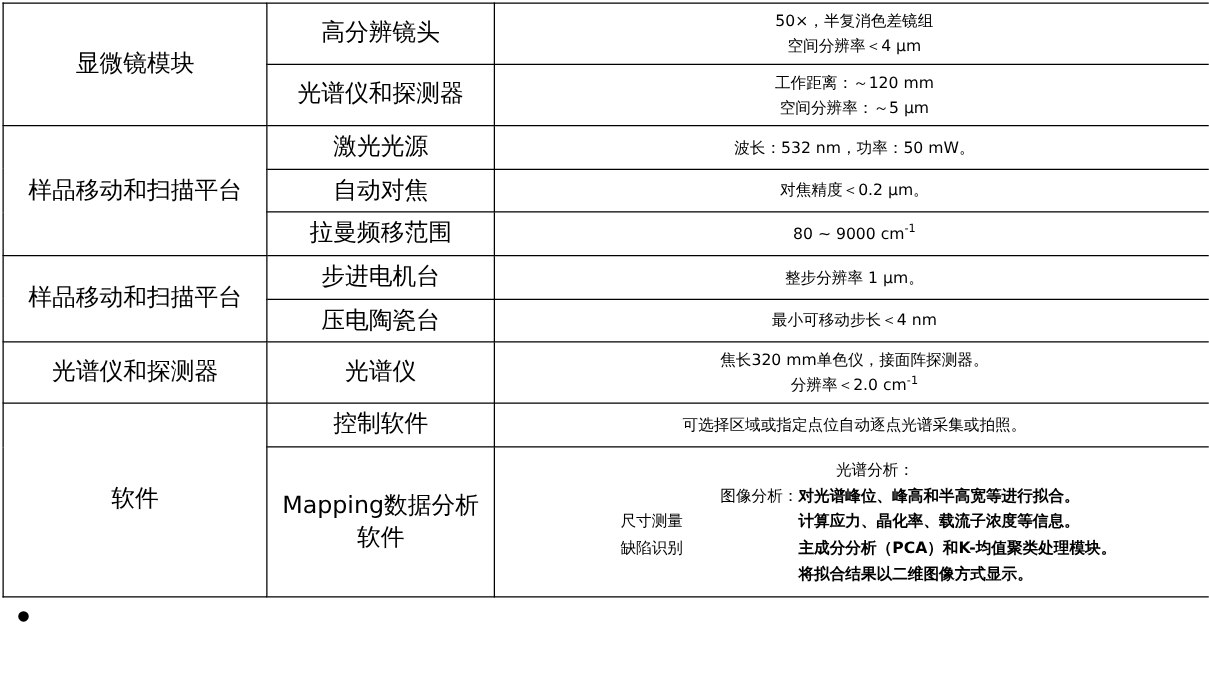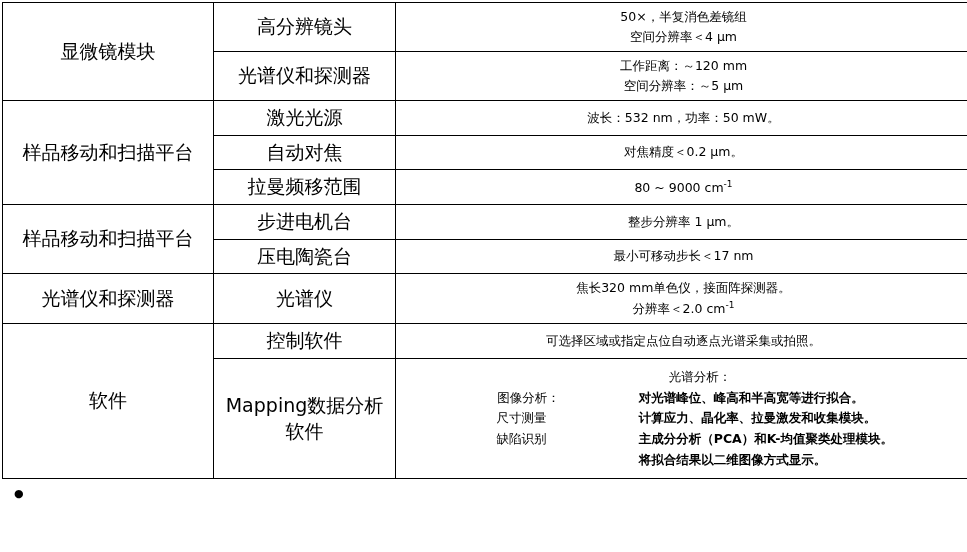--- a/index.html
+++ b/index.html
@@ -62,21 +62,21 @@
     padding: 4px 2px;
   }
   .mapping-left {
     width: 42%;
     text-align: center;
     font-size: 12.5px;
     line-height: 1.65;
   }
   .mapping-left .mh {
     display: block;
-    text-align: center;
+    text-align: right;
     padding-left: 14px;
   }
   .mapping-left .mi {
     display: block;
   }
   .mapping-right {
     width: 58%;
     text-align: left;
     font-size: 12.5px;
     line-height: 1.65;
@@ -180,21 +180,21 @@
           <div class="spec-lines">
             <div>整步分辨率 1 μm。</div>
           </div>
         </td>
       </tr>
 
       <tr>
         <td class="col-part">压电陶瓷台</td>
         <td class="col-spec">
           <div class="spec-lines">
-            <div>最小可移动步长＜17 nm</div>
+            <div>最小可移动步长＜4 nm</div>
           </div>
         </td>
       </tr>
 
       <tr>
         <td class="col-module">光谱仪和探测器</td>
         <td class="col-part">光谱仪</td>
         <td class="col-spec">
           <div class="spec-lines">
             <div>焦长320 mm单色仪，接面阵探测器。</div>
@@ -220,21 +220,21 @@
         <td class="col-spec mapping-cell">
           <div class="mapping-wrap">
             <div class="mapping-left">
               <span class="mh">图像分析：</span>
               <span class="mi">尺寸测量</span>
               <span class="mi">缺陷识别</span>
             </div>
             <div class="mapping-right">
               <span class="mh">光谱分析：</span>
               <span class="ml">对光谱峰位、峰高和半高宽等进行拟合。</span>
-              <span class="ml">计算应力、晶化率、拉曼激发和收集模块。</span>
+              <span class="ml">计算应力、晶化率、载流子浓度等信息。</span>
               <span class="ml">主成分分析（PCA）和K-均值聚类处理模块。</span>
               <span class="ml">将拟合结果以二维图像方式显示。</span>
             </div>
           </div>
         </td>
       </tr>
 
     </tbody>
   </table>
 

